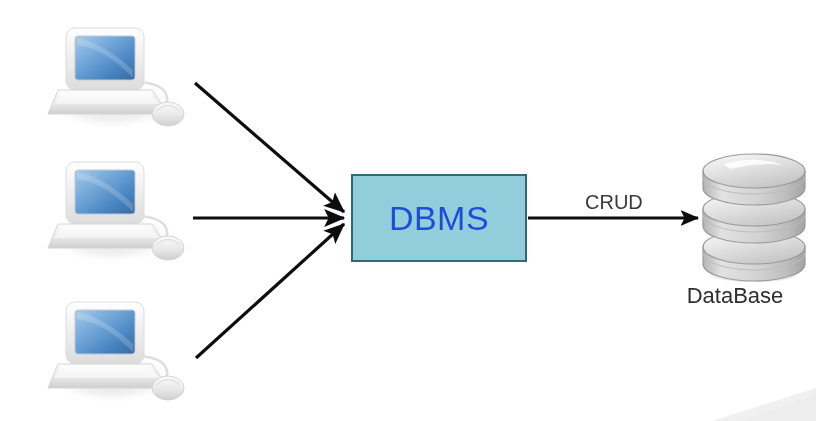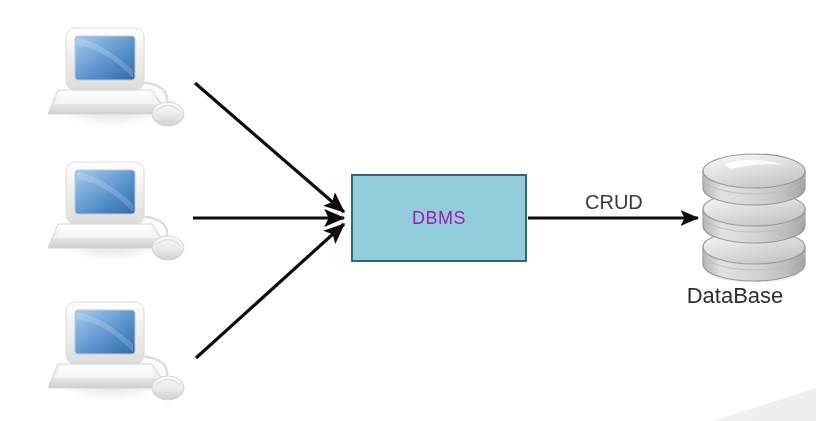--- a/index.html
+++ b/index.html
@@ -41,22 +41,22 @@
     width: 176px;
     height: 88px;
     background: #92cddc;
     border: 2px solid #31677a;
     box-sizing: border-box;
     display: flex;
     align-items: center;
     justify-content: center;
   }
   #dbms-label {
-    font-size: 18px;
-    color: #a21caf;
+    font-size: 34px;
+    color: #1d4ed8;
     letter-spacing: 0.5px;
     white-space: nowrap;
   }
   #crud-label {
     position: absolute;
     left: 585px;
     top: 191px;
     font-size: 20px;
     color: #3a3a3a;
     white-space: nowrap;

